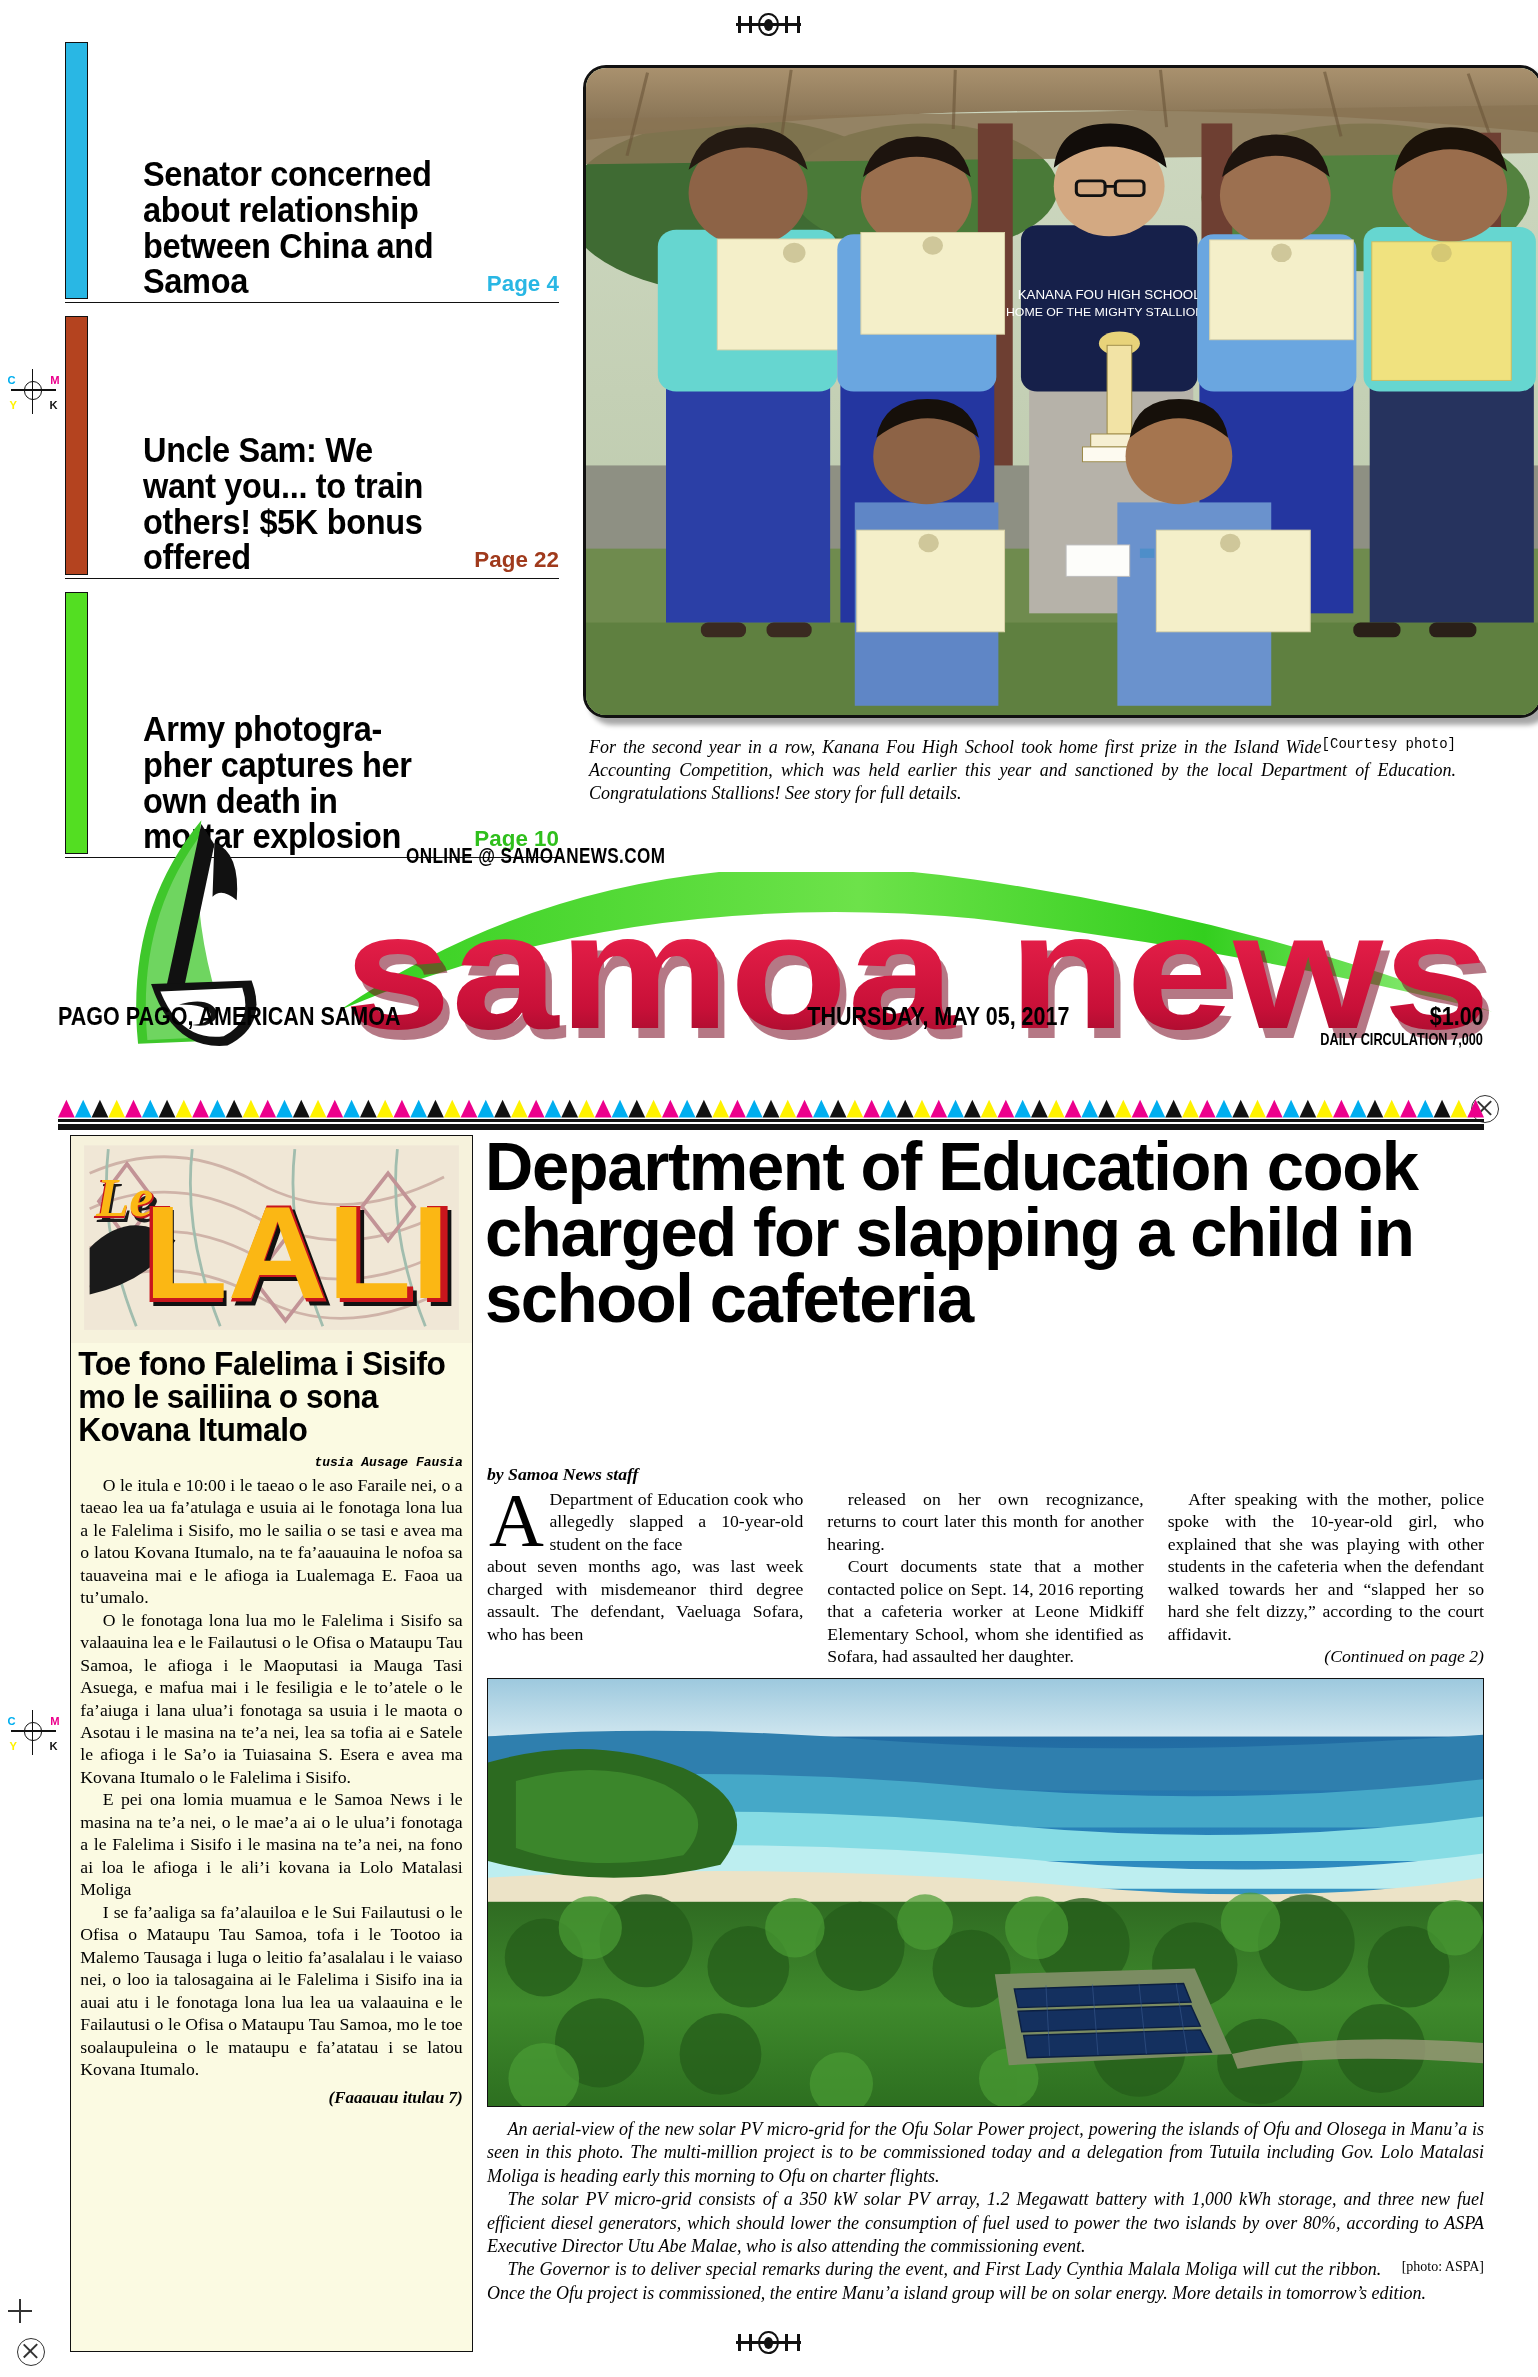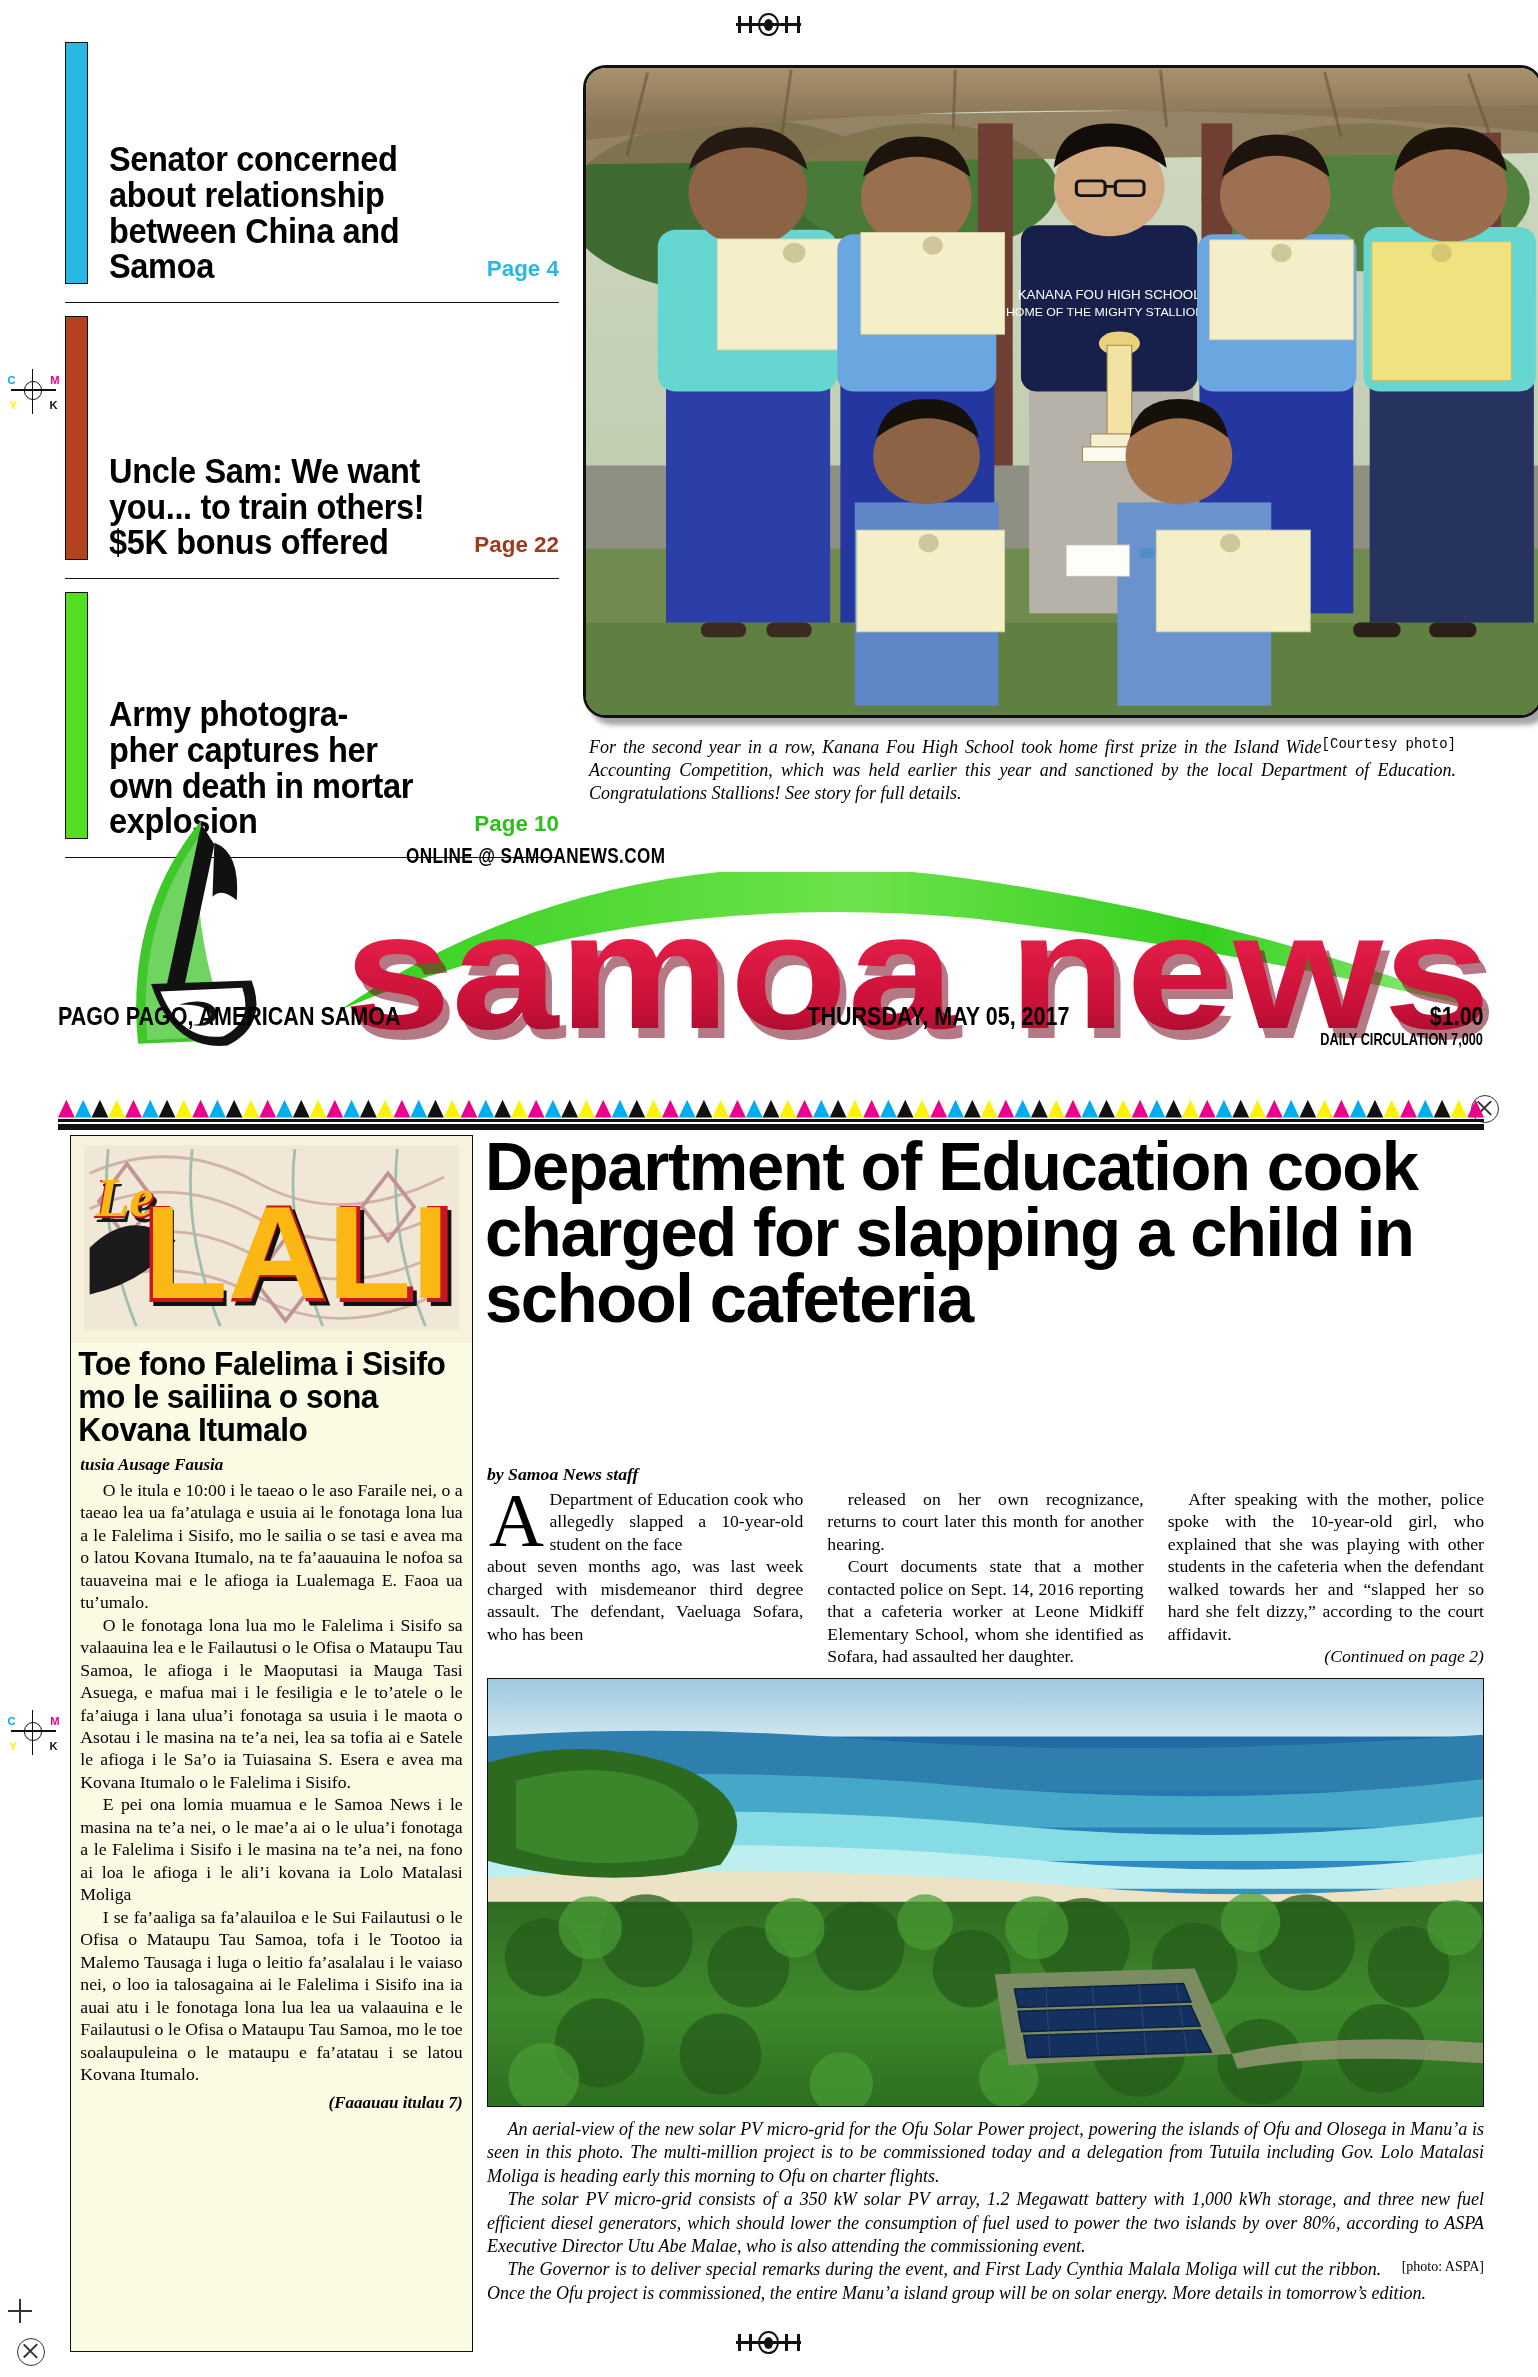--- a/index.html
+++ b/index.html
@@ -31,21 +31,21 @@
   }
   .circle-x:before { transform:rotate(45deg); }
   .circle-x:after  { transform:rotate(-45deg); }
 
   .plus-mark { position:absolute; width:24px; height:24px; }
   .plus-mark:before { content:""; position:absolute; left:0; top:11.2px; width:24px; height:1.9px; background:#333; }
   .plus-mark:after  { content:""; position:absolute; left:11.2px; top:0; width:1.9px; height:24px; background:#333; }
 
   
   #teasers { position:absolute; left:65px; top:42px; width:494px; }
-  .teaser { display:flex; border-bottom:1.9px solid #111; padding-bottom:18px; margin-bottom:13px; }
+  .teaser { display:flex; border-bottom:1.9px solid #111; padding-bottom:3px; margin-bottom:13px;gap:34px; }
   .teaser:last-child { margin-bottom:0; }
   .teaser .swatch { width:23px; flex:0 0 23px; border:1.4px solid #111; margin-right:20.5px; }
   .teaser .tbody { flex:1; display:flex; align-items:flex-end; }
   .teaser .ttext {
     flex:1; font-weight:bold; font-size:35px; line-height:1.02;
     letter-spacing:-0.4px; font-stretch:condensed; color:#000;
     font-family:"Liberation Sans Narrow","Liberation Sans",sans-serif;
     transform:scaleX(0.93); transform-origin:left bottom;
   }
   .teaser .tpage { font-weight:bold; font-size:22.4px; white-space:nowrap; padding-left:7.5px; padding-bottom:1.9px; }
@@ -106,22 +106,22 @@
     background:#FBFAE2; border:1.9px solid #111;
   }
   #lali-logo { width:100%; height:207px; display:block; }
   #lali-head {
     padding:3.7px 7.5px 1.9px 7.5px; font-weight:bold; font-size:33px; line-height:1.0;
     letter-spacing:-0.5px; text-align:left;
     font-family:"Liberation Sans Narrow","Liberation Sans",sans-serif;
     transform:scaleX(0.96); transform-origin:left top;
   }
   #lali-byline {
-    padding:7.5px 9.3px 1.9px 9.3px; font-family:Liberation Serif, serif;
-    font-weight:bold; font-style:italic; font-size:17px;
+    padding:7.5px 9.3px 1.9px 9.3px; font-family:Liberation Mono, monospace;
+    font-weight:bold; font-style:italic; font-size:13px;text-align:right;
   }
   #lali-body {
     padding:1.9px 9.3px 5.6px 9.3px; font-family:"Liberation Serif",serif;
     font-size:17.7px; line-height:1.27; text-align:justify;
   }
   #lali-body p { text-indent:22.4px; margin:0; }
   #lali-jump {
     text-align:right; padding:1.9px 9.3px 7.5px 9.3px;
     font-family:"Liberation Serif",serif; font-style:italic; font-weight:bold; font-size:17px;
   }

